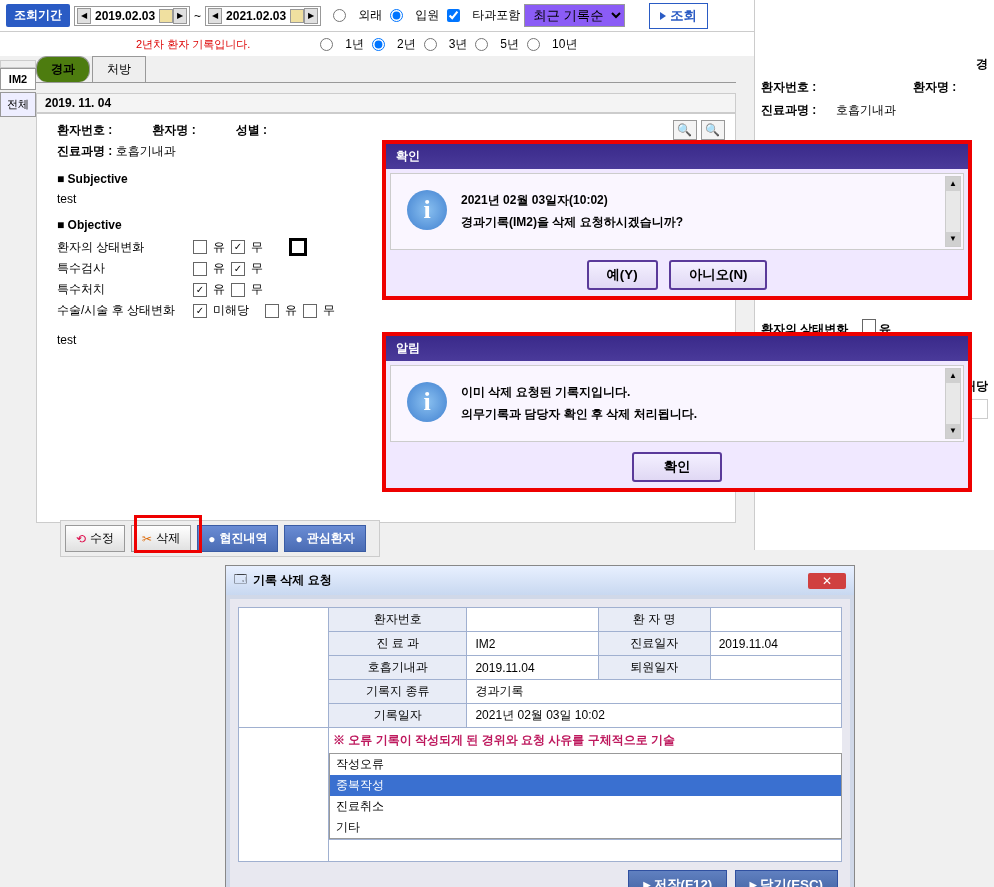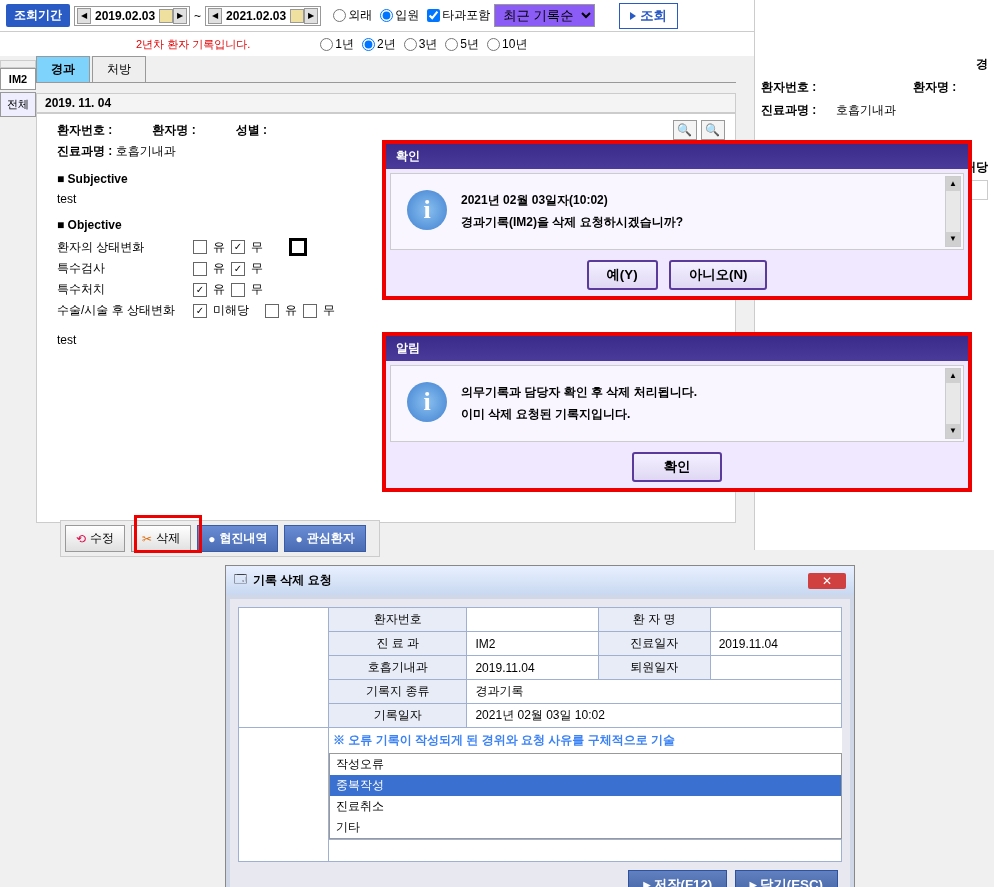--- a/index.html
+++ b/index.html
@@ -6,40 +6,40 @@
 body { font-family: "Malgun Gothic", sans-serif; font-size: 12px; background: #f0f0f0; width: 994px; height: 887px; position: relative; overflow: hidden; }
 
 
 .filter-bar { background: #fff; border-bottom: 1px solid #ccc; padding: 4px 6px; display: flex; align-items: center; gap: 4px; height: 32px; }
 .filter-label { background: #2a5bc4; color: #fff; padding: 3px 8px; font-weight: bold; border-radius: 2px; }
 .date-box { display: inline-flex; align-items: center; border: 1px solid #999; background: #fff; padding: 1px 2px; }
 .nav-btn { width: 14px; height: 16px; background: #e0e0e0; border: 1px solid #999; cursor: pointer; font-size: 8px; text-align: center; line-height: 14px; }
 .date-val { padding: 0 4px; font-weight: bold; }
 .cal-icon { width: 14px; height: 14px; background: #f0e0a0; border: 1px solid #999; }
 .radio-group { display: flex; gap: 8px; margin-left: 8px; }
-.radio-item { display: flex; align-items: center; gap: 2px; }
+.radio-item { display: flex; align-items: center; gap: 12px; }
 .select-box { border: 1px solid #999; padding: 2px 4px; background: #8b5cf6; }
 .btn-search { background: #fff; border: 1px solid #2a5bc4; color: #2a5bc4; padding: 3px 10px; display: flex; align-items: center; gap: 4px; font-weight: bold; }
 .play-icon { width: 0; height: 0; border-left: 6px solid #2a5bc4; border-top: 4px solid transparent; border-bottom: 4px solid transparent; }
 
 .filter-bar2 { background: #fff; padding: 2px 6px; display: flex; align-items: center; gap: 10px; height: 24px; }
 .warn-text { color: #d00; font-size: 11px; margin-left: 130px; }
 .year-radios { display: flex; gap: 8px; margin-left: 60px; }
 .consent-link { color: #2a5bc4; text-decoration: underline; margin-left: auto; margin-right: 20px; }
 
 
 .left-col { position: absolute; left: 0; top: 60px; width: 36px; }
 .left-tab { border: 1px solid #999; background: #eef; padding: 4px 2px; text-align: center; margin-bottom: 2px; font-size: 11px; }
 .left-tab.active { background: #fff; font-weight: bold; }
 
 
 .main-area { position: absolute; left: 36px; top: 56px; width: 700px; }
 .tab-row { display: flex; border-bottom: 1px solid #999; }
 .tab { padding: 4px 14px; border: 1px solid #999; border-bottom: none; background: #eee; margin-right: 2px; }
-.tab.active { background: #7dd3fc; font-weight: bold; }
+.tab.active { background: #4d7c0f; font-weight: bold; border-radius: 11px; }
 .date-hdr { background: #f4f4f4; border: 1px solid #ccc; padding: 2px 8px; font-weight: bold; margin-top: 10px; }
 
 .note-panel { background: #fff; border: 1px solid #ccc; padding: 8px 20px; position: relative; height: 410px; }
 .zoom-btns { position: absolute; right: 10px; top: 6px; display: flex; gap: 4px; }
 .zoom-btn { width: 24px; height: 20px; border: 1px solid #999; background: #f4f4f4; text-align: center; line-height: 18px; font-weight: bold; }
 .note-title { text-align: center; font-size: 18px; font-weight: bold; margin: 10px 0 16px; }
 .info-row { display: flex; gap: 40px; margin-bottom: 4px; font-size: 12px; }
 .info-lbl { font-weight: bold; }
 .section-hdr { font-weight: bold; margin-top: 12px; margin-bottom: 6px; }
 .section-hdr::before { content: "■ "; }
@@ -75,21 +75,21 @@
 
 
 .del-win { position: absolute; left: 225px; top: 565px; width: 630px; border: 1px solid #888; }
 .del-titlebar { background: linear-gradient(#e8f0ff,#c8d8f0); padding: 4px 8px; display: flex; align-items: center; }
 .del-titlebar .close-x { margin-left: auto; background: #d04040; color: #fff; padding: 1px 14px; border-radius: 2px; }
 .del-body { background: #e8e8f0; padding: 8px; border: 4px solid #d0d8e8; }
 .del-table { width: 100%; border-collapse: collapse; }
 .del-table td { border: 1px solid #a0b0d0; padding: 3px 8px; background: #fff; font-size: 12px; }
 .del-table td.hdr { background: #e8ecf6; font-weight: normal; text-align: center; }
 .del-side { background: linear-gradient(#6080c0,#4060a0); color: #fff; font-weight: bold; text-align: center; vertical-align: middle; width: 90px; }
-.reason-note { color: #3b82f6; font-weight: bold; padding: 4px; }
+.reason-note { color: #be185d; font-weight: bold; padding: 4px; }
 .reason-list { border: 1px solid #999; background: #fff; }
 .reason-item { padding: 2px 6px; }
 .reason-item.sel { background: #3a70d0; color: #fff; }
 .del-btns { text-align: right; padding: 8px 4px 2px; }
 .del-btn { background: linear-gradient(#6080c0,#4060a0); color: #fff; border: 1px solid #3050a0; padding: 5px 14px; font-weight: bold; margin-left: 4px; }
 .del-btn::before { content: "▸ "; }
 </style>
 </head>
 <body>
 
@@ -243,20 +243,21 @@
 <div class="right-panel">
   <div class="rp-title">경</div>
   <div class="rp-row">
       <span class="rp-lbl">환자번호 :</span>
       <span style="margin-left:auto" class="rp-lbl">환자명 :</span>
     </div>
   <div class="rp-row">
       <span class="rp-lbl">진료과명 :</span>
       <span>호흡기내과</span>
     </div>
+  <div class="rp-section"><span>환자의 상태변화</span> <span class="chk" style="margin-left:10px"></span> <span>유</span></div>
   <div style="margin-top:40px;text-align:right;font-weight:bold">미해당</div>
   <div style="border:1px solid #ccc;height:20px;margin-top:4px"></div>
 </div>
 
 <div class="modal" style="left:382px;top:140px;width:590px">
   <div class="modal-title">확인</div>
   <div class="modal-body">
     <div class="info-icon">i</div>
     <div class="modal-text">
       <div>2021년 02월 03일자(10:02)</div>
@@ -271,22 +272,22 @@
     <button class="m-btn">예(Y)</button>
     <button class="m-btn">아니오(N)</button>
   </div>
 </div>
 
 <div class="modal" style="left:382px;top:332px;width:590px">
   <div class="modal-title">알림</div>
   <div class="modal-body">
     <div class="info-icon">i</div>
     <div class="modal-text">
+      <div>이미 삭제 요청된 기록지입니다.</div>
       <div>의무기록과 담당자 확인 후 삭제 처리됩니다.</div>
-      <div>이미 삭제 요청된 기록지입니다.</div>
     </div>
     <div class="scroll-bar">
         <div class="scroll-arrow">▲</div>
         <div class="scroll-arrow" style="position:absolute;bottom:0;width:100%">▼</div>
       </div>
   </div>
   <div class="modal-btns">
     <button class="m-btn" style="padding:4px 30px">확인</button>
   </div>
 </div>

